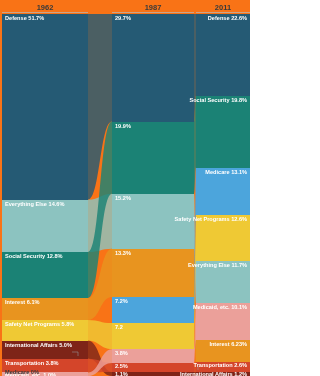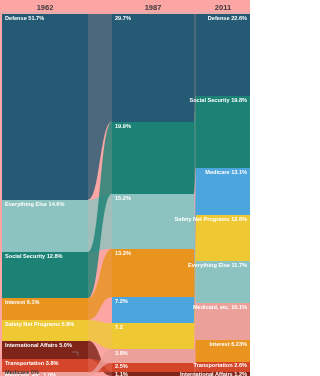--- a/index.html
+++ b/index.html
@@ -5,21 +5,21 @@
   * { margin:0; padding:0; box-sizing:border-box; }
   html,body {
     width:250px; height:376px;
     background:#ffffff;
     font-family:"Liberation Sans", sans-serif;
     overflow:hidden;
   }
   #chart-root {
     position:relative;
     width:250px; height:376px;
-    background:#fca5a5;
+    background:#f97316;
   }
   svg#sankey { display:block; width:250px; height:376px; }
 
   .year-label {
     font-size:7.5px;
     font-weight:bold;
     fill:#3a3a3a;
     text-anchor:middle;
     font-family:"Liberation Sans", sans-serif;
   }

